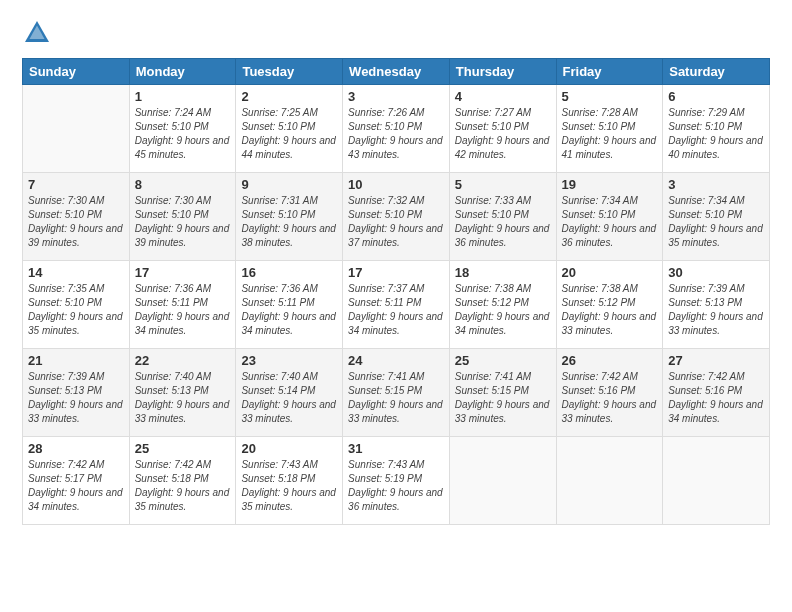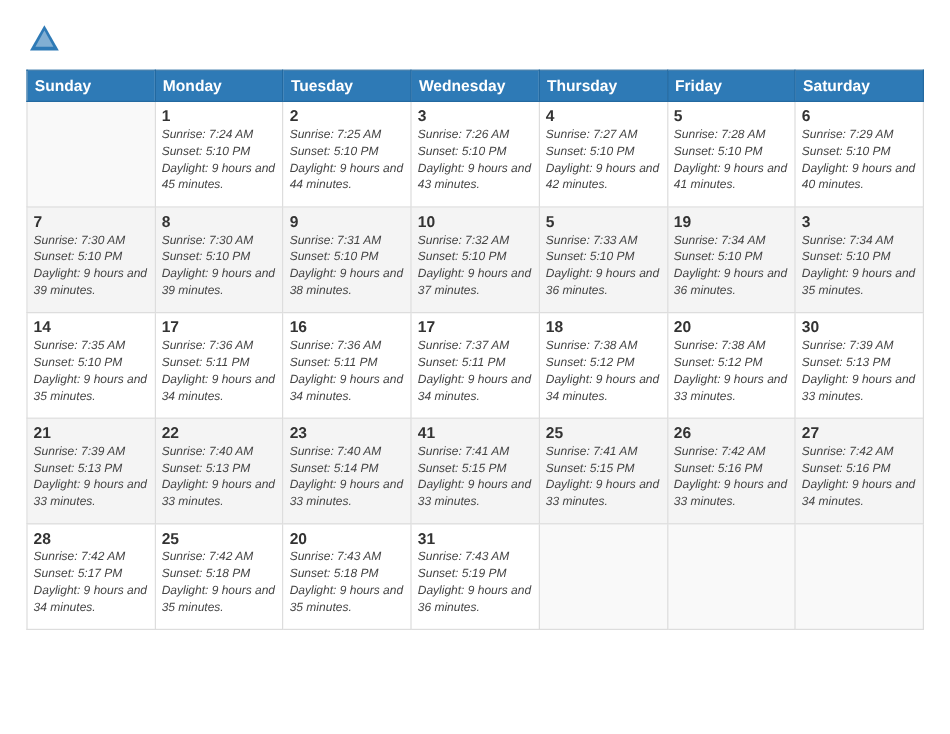--- a/index.html
+++ b/index.html
@@ -232,21 +232,21 @@
           </td>
           <td>
             <span class="day-number">22</span>
             <div class="day-info">Sunrise: 7:40 AM<br>Sunset: 5:13 PM<br>Daylight: 9 hours and 33 minutes.</div>
           </td>
           <td>
             <span class="day-number">23</span>
             <div class="day-info">Sunrise: 7:40 AM<br>Sunset: 5:14 PM<br>Daylight: 9 hours and 33 minutes.</div>
           </td>
           <td>
-            <span class="day-number">41</span>
+            <span class="day-number">24</span>
             <div class="day-info">Sunrise: 7:41 AM<br>Sunset: 5:15 PM<br>Daylight: 9 hours and 33 minutes.</div>
           </td>
           <td>
             <span class="day-number">25</span>
             <div class="day-info">Sunrise: 7:41 AM<br>Sunset: 5:15 PM<br>Daylight: 9 hours and 33 minutes.</div>
           </td>
           <td>
             <span class="day-number">26</span>
             <div class="day-info">Sunrise: 7:42 AM<br>Sunset: 5:16 PM<br>Daylight: 9 hours and 33 minutes.</div>
           </td>

